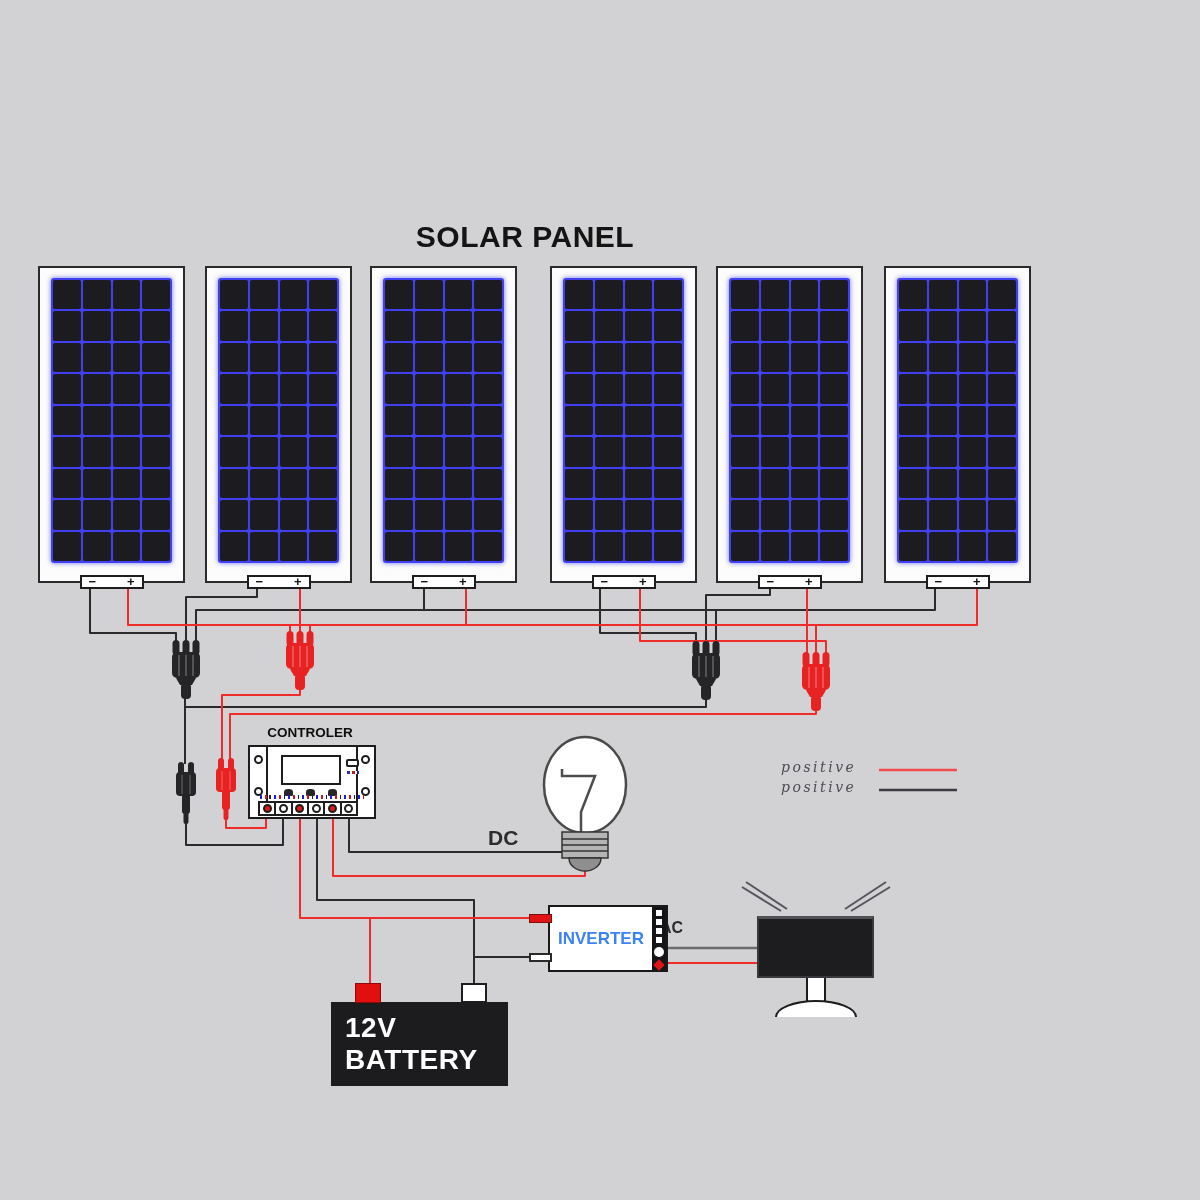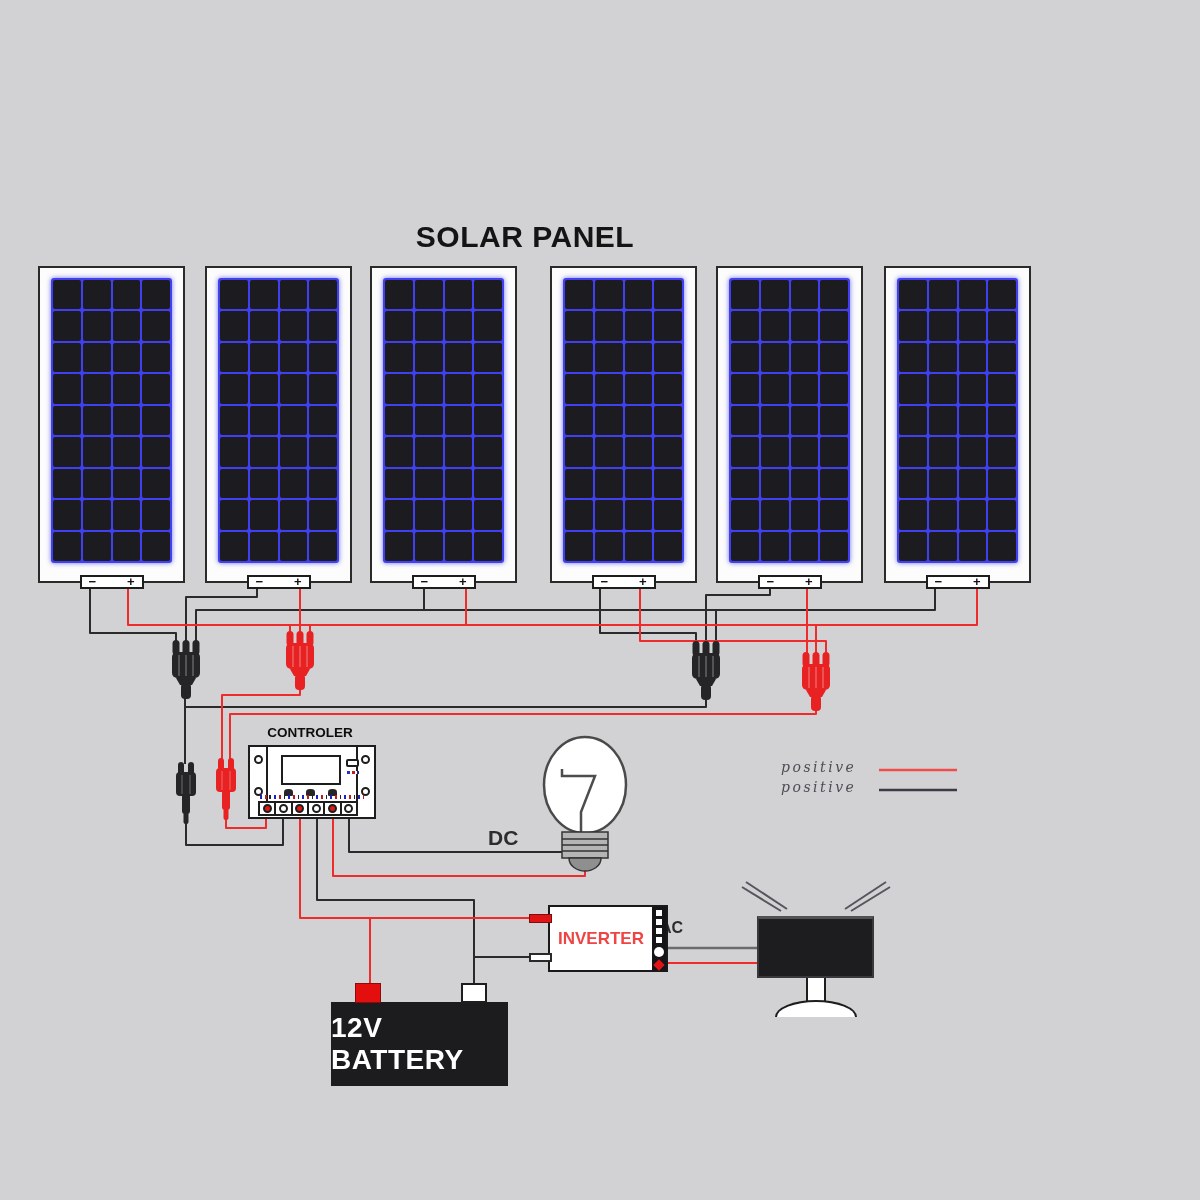--- a/index.html
+++ b/index.html
@@ -56,32 +56,32 @@
                font-size:14px;letter-spacing:2.5px;color:#4d4d55;z-index:1;font-style:italic;}
 
   
   .biglabel{font-size:21px;font-weight:bold;color:#2c2c2e;z-index:3;}
 
   
   .inverter{left:548px;top:905px;width:120px;height:67px;background:#fff;
             border:2px solid #1a1a1a;z-index:3;}
   .inv-text{position:absolute;left:0;top:0;bottom:0;right:14px;display:flex;
             align-items:center;justify-content:center;font-size:17px;
-            font-weight:bold;color:#ef4444;}
+            font-weight:bold;color:#3b82f6;}
   .inv-strip{position:absolute;right:0;top:0;width:14px;height:100%;background:#151517;}
   .inv-sq{width:6px;height:6px;background:#fff;margin:3px auto 0 auto;}
   .inv-circle{width:10px;height:10px;border-radius:50%;background:#fff;margin:4px auto 0 auto;}
   .inv-diamond{width:8px;height:8px;background:#e01414;transform:rotate(45deg);margin:4px auto 0 auto;}
   .plug{position:absolute;left:-21px;width:23px;height:9px;}
   .plug-red{top:7px;background:#e01414;border:1px solid #7e0d0d;}
   .plug-white{top:46px;background:#fff;border:2px solid #2a2a2a;}
 
   
   .battery{left:331px;top:1002px;width:177px;height:84px;background:#1c1c1f;
-           z-index:3;display:flex;align-items:center;justify-content:center;}
+           z-index:3;display:flex;align-items:center;justify-content:center;padding-left:14px;}
   .bat-text{color:#fff;font-weight:bold;font-size:28px;letter-spacing:.5px;}
   .bterm{position:absolute;top:-19px;width:26px;height:20px;}
   .bterm-red{left:24px;background:#e30f0f;border:1px solid #8a0b0b;}
   .bterm-white{left:130px;background:#fff;border:2px solid #1d1d1d;}
 
   
   .tv-screen{left:757px;top:916px;width:117px;height:62px;background:#1d1d20;
              border:2px solid #39393d;border-top:3px solid #515156;z-index:3;}
   .tv-neck{left:806px;top:978px;width:20px;height:24px;background:#fff;
            border-left:2px solid #1d1d1d;border-right:2px solid #1d1d1d;z-index:3;}

